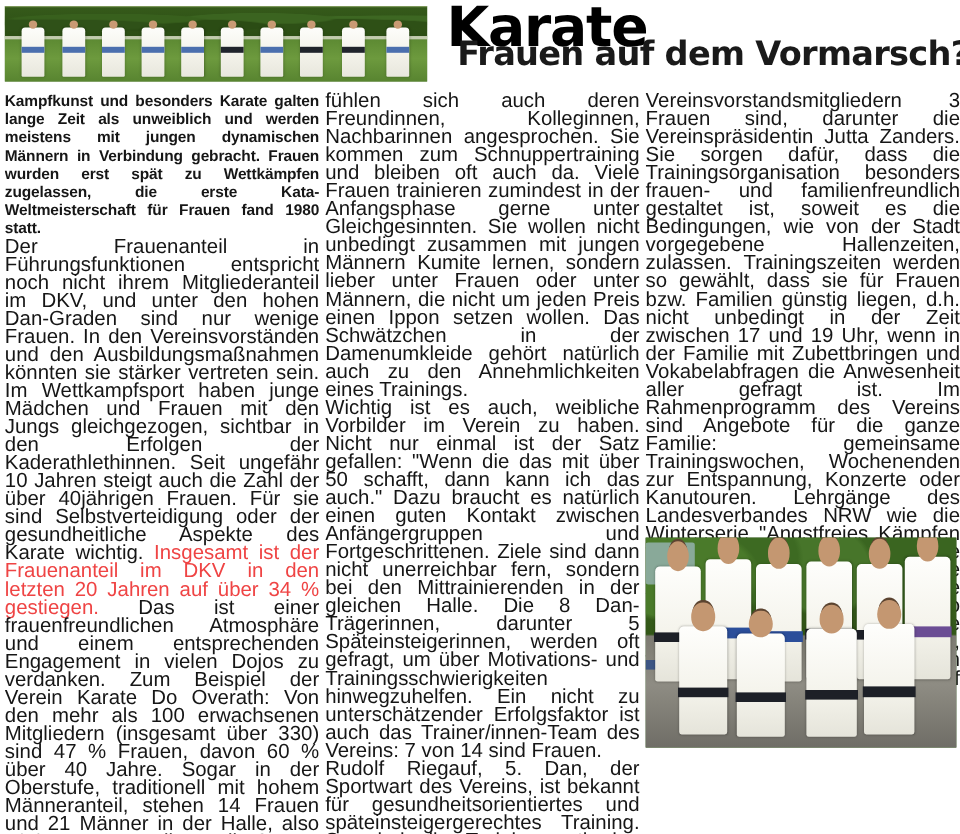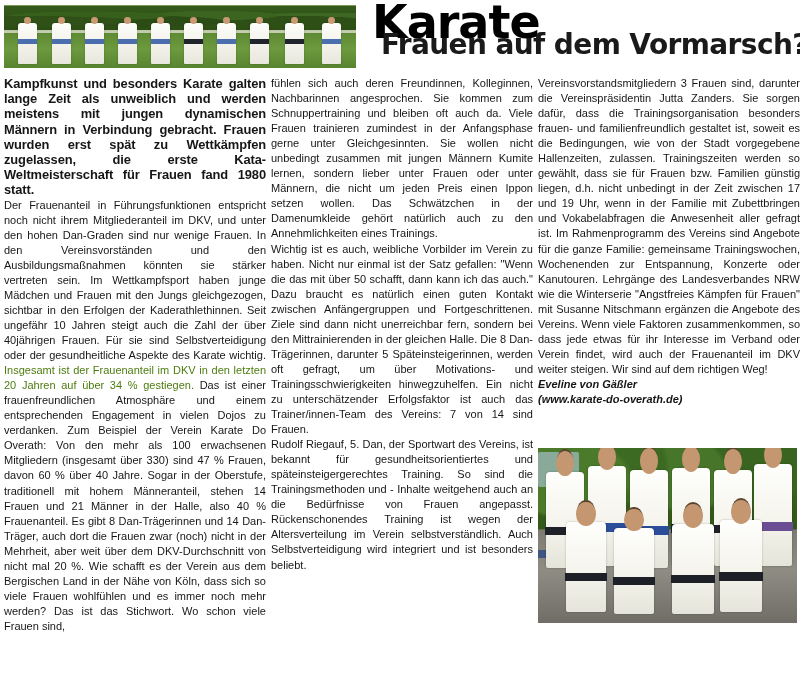--- a/index.html
+++ b/index.html
@@ -125,34 +125,34 @@
     height: 623px;
     overflow: hidden;
   }
   .col-1 { left: 4px; }
   .col-2 { left: 271px; }
   .col-3 { left: 538px; }
 
   .col p {
     margin: 0;
     font-family: "Liberation Sans", sans-serif;
-    font-size: 11px;
+    font-size: 17px;
     line-height: 15.05px;
     text-align: justify;
     text-justify: inter-word;
     color: #161616;
     hyphens: manual;
   }
   .col p.lead {
     font-weight: 700;
     font-size: 12.9px;
     line-height: 15.2px;
     letter-spacing: -0.1px;
   }
-  .hl-pink { color: #4d7c0f; }
+  .hl-pink { color: #ef4444; }
 
   .byline {
     margin-top: 2px;
     text-align: right;
     font-style: italic;
     font-weight: 700;
     font-size: 12.8px;
     line-height: 15.5px;
     color: #151515;
     font-family: "Liberation Serif", serif;

